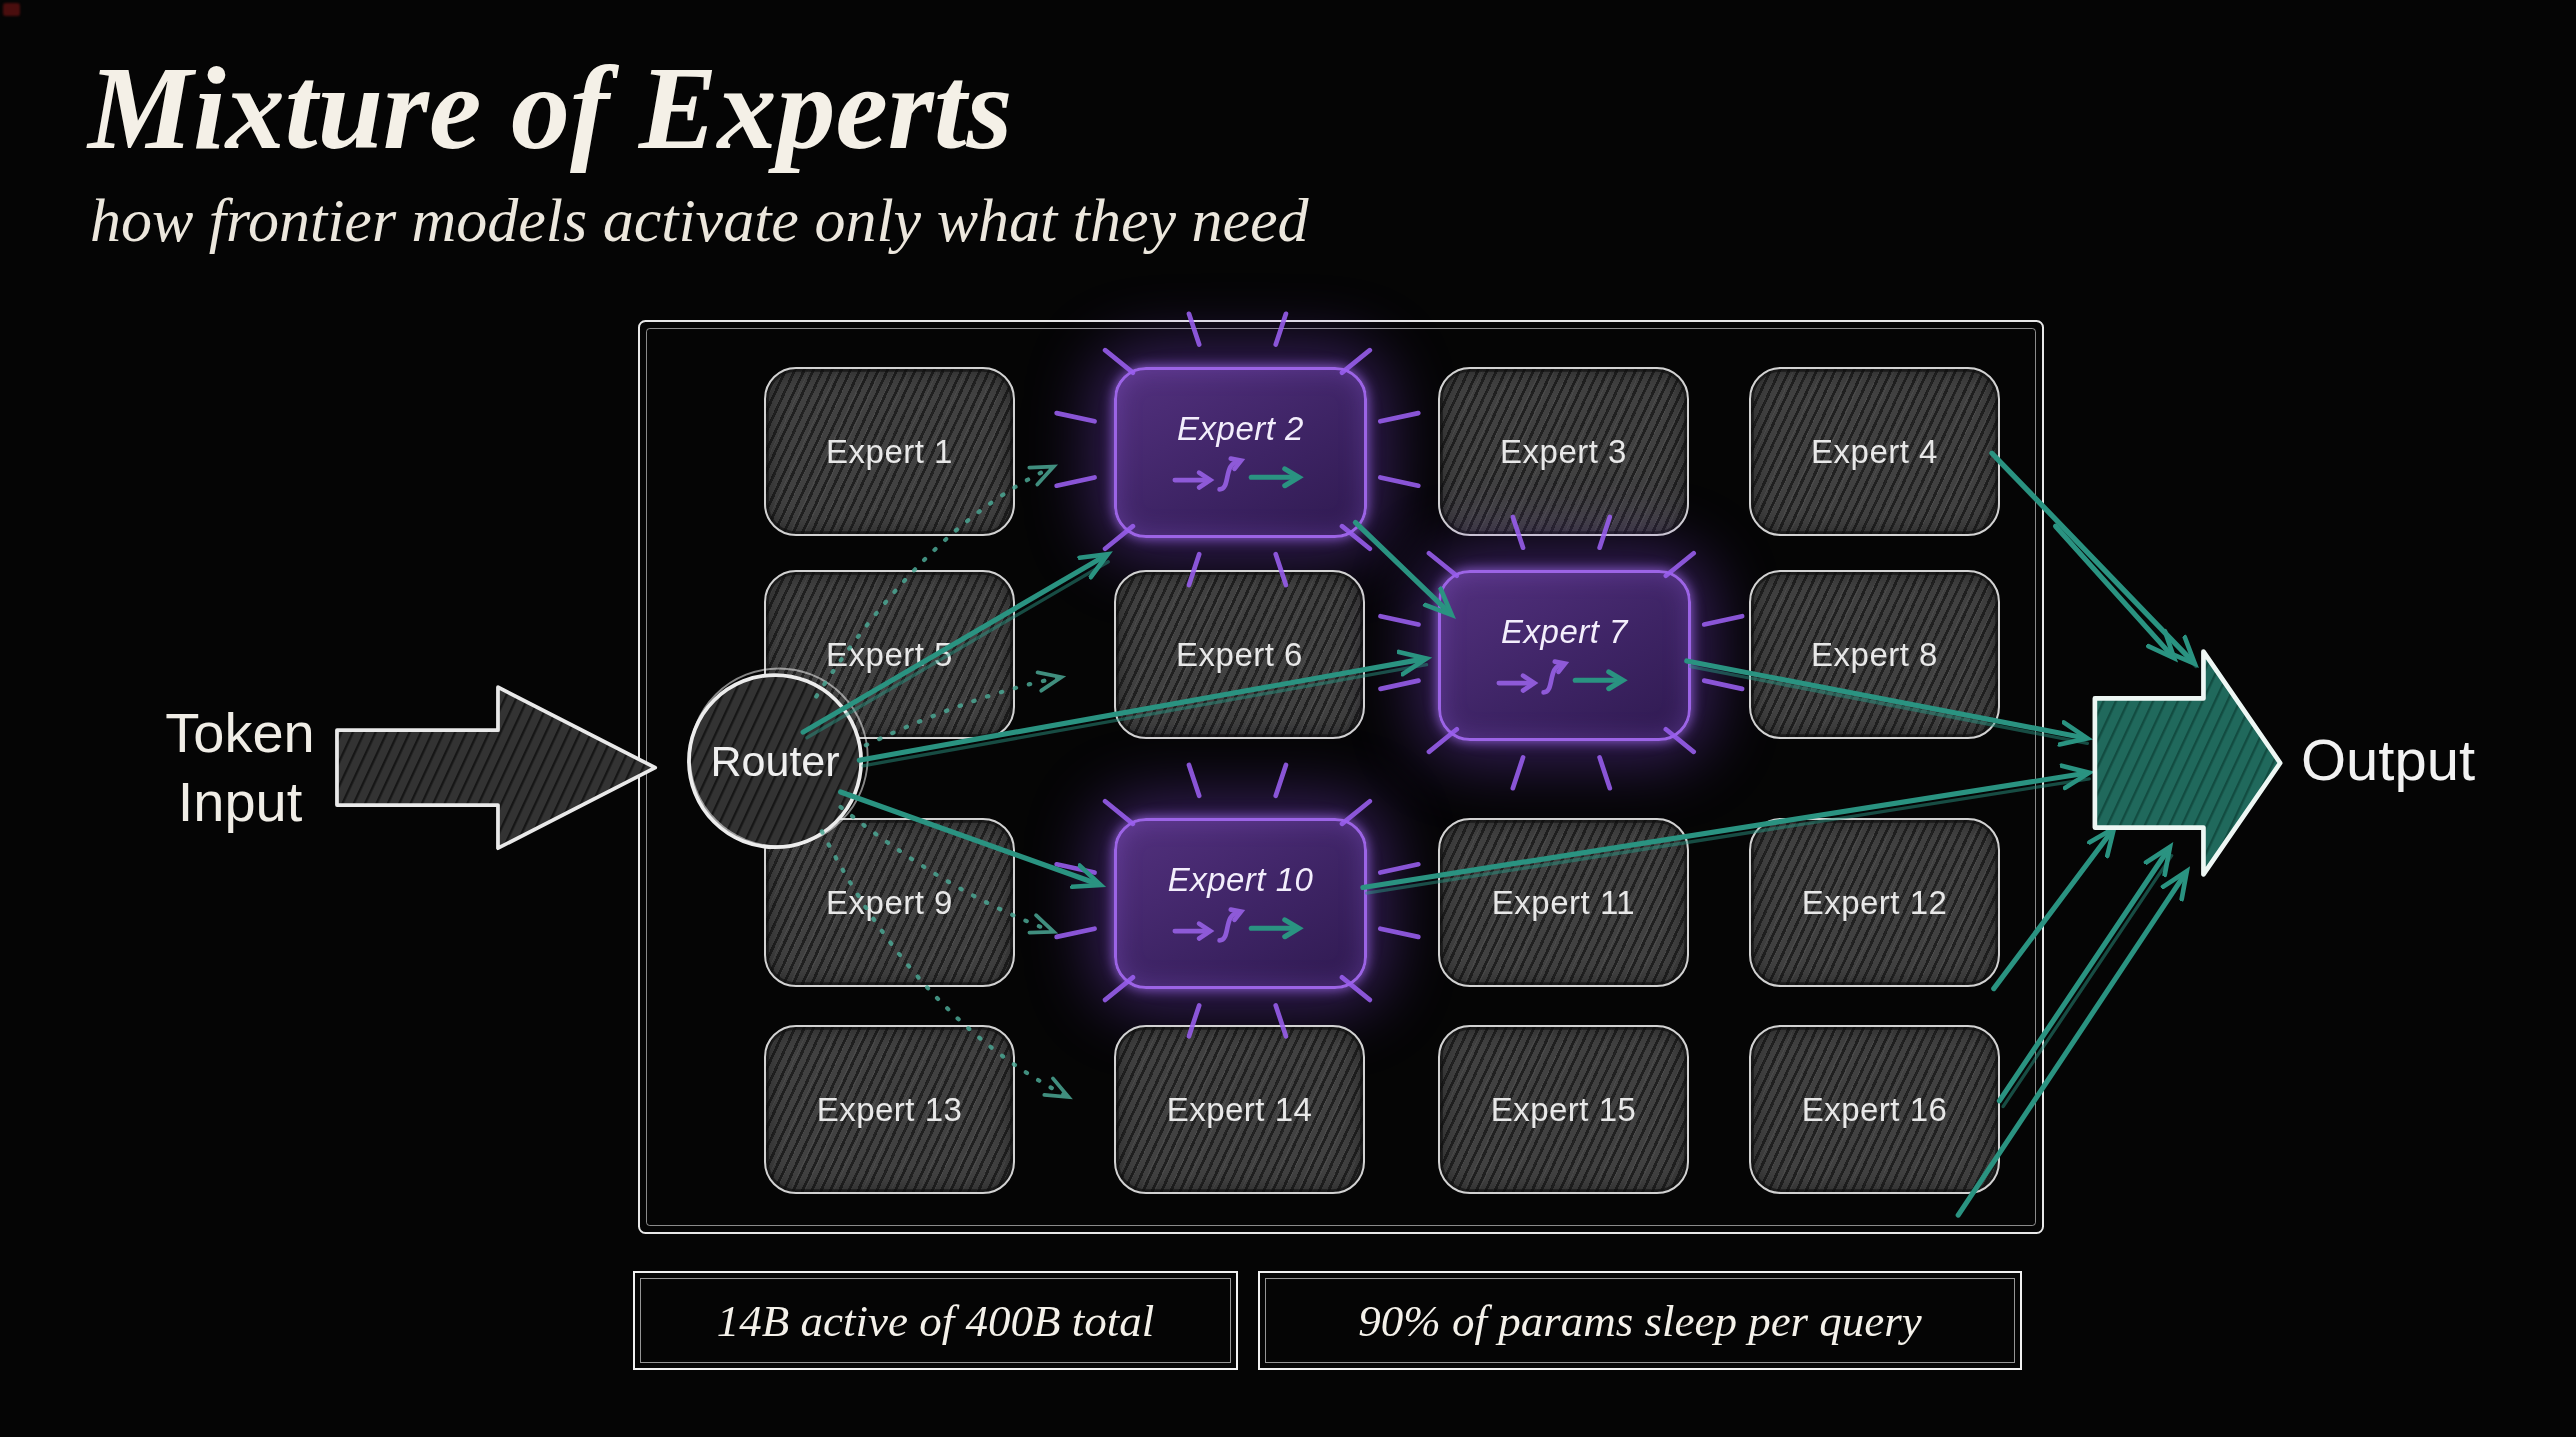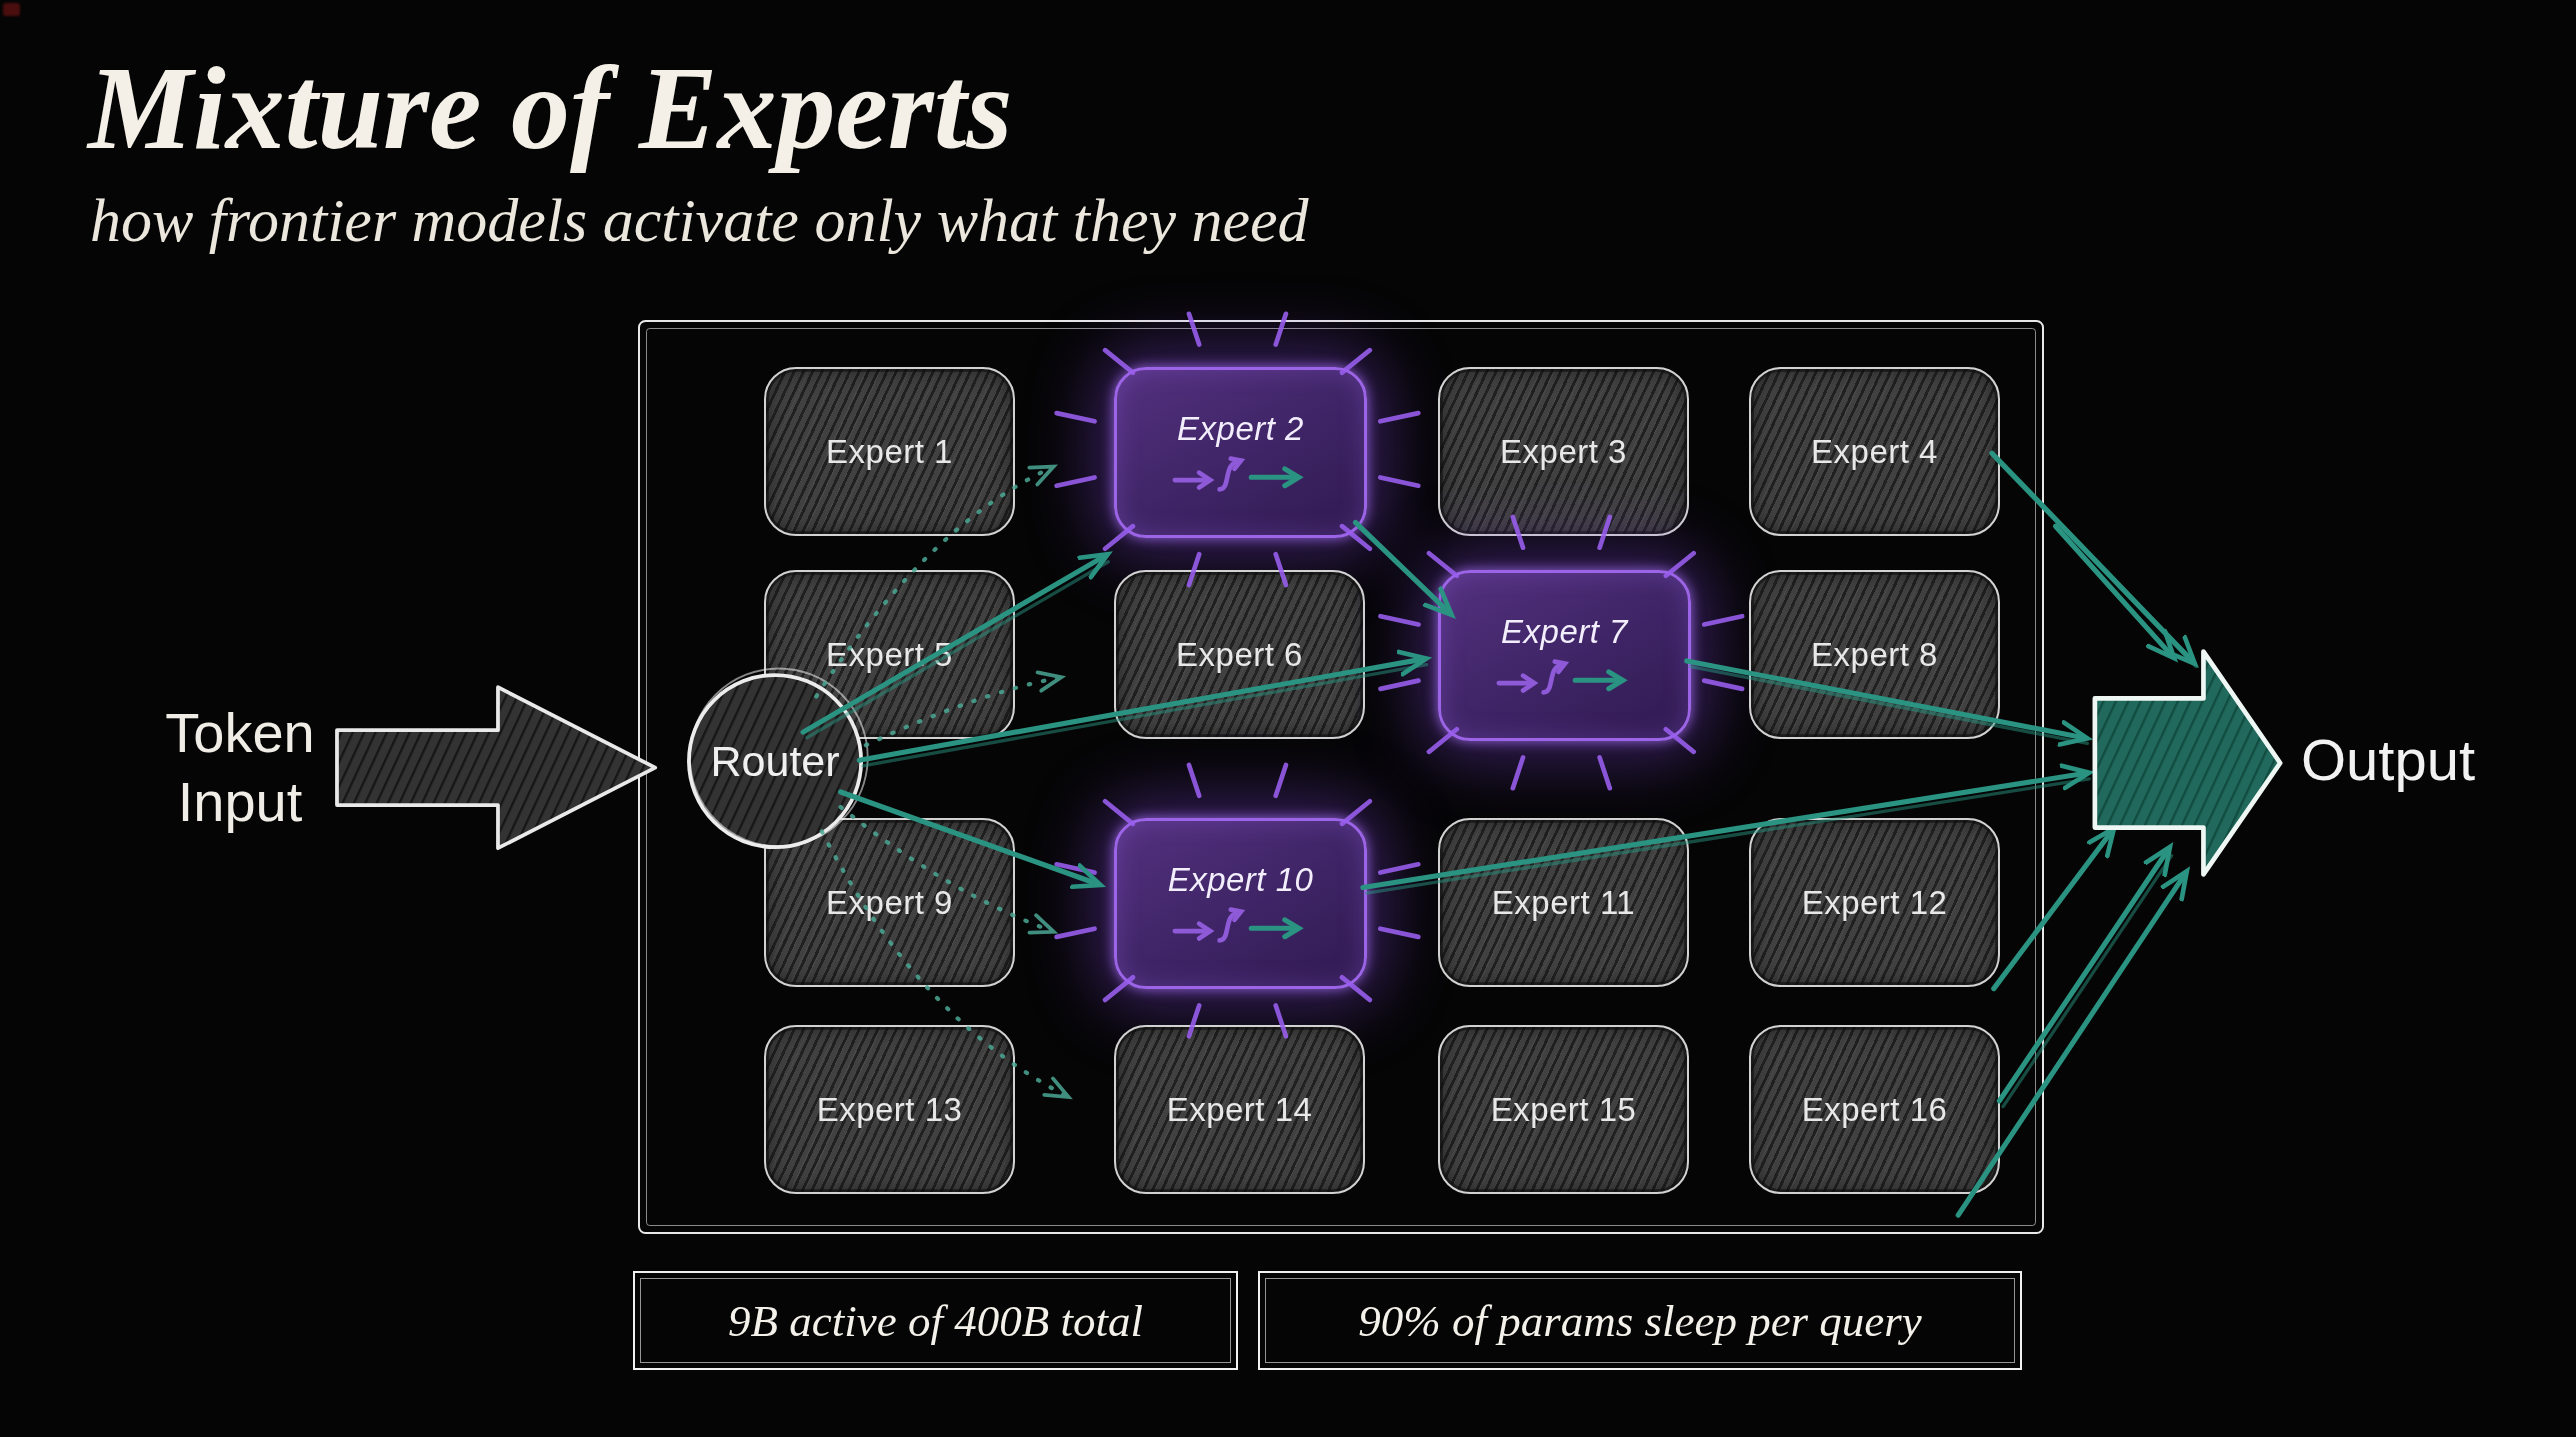--- a/index.html
+++ b/index.html
@@ -159,21 +159,21 @@
       <span class="elabel">Expert 16</span>
     </div>
 
   <div class="input-label">
     <div>Token</div>
     <div>Input</div>
   </div>
   <div class="output-label">Output</div>
 
   <div class="stat s1">
-      <span>9B active of 400B total</span>
+      <span>14B active of 400B total</span>
     </div>
   <div class="stat s2">
       <span>90% of params sleep per query</span>
     </div>
 
   <svg class="overlay" width="2576" height="1438" viewBox="0 0 2752 1536">
     <defs>
       <pattern id="hatchDark" width="11" height="11" patternUnits="userSpaceOnUse" patternTransform="rotate(25)">
         <rect width="11" height="11" fill="#333333"></rect>
         <line x1="0" y1="0" x2="0" y2="11" stroke="#161616" stroke-width="5"></line>

